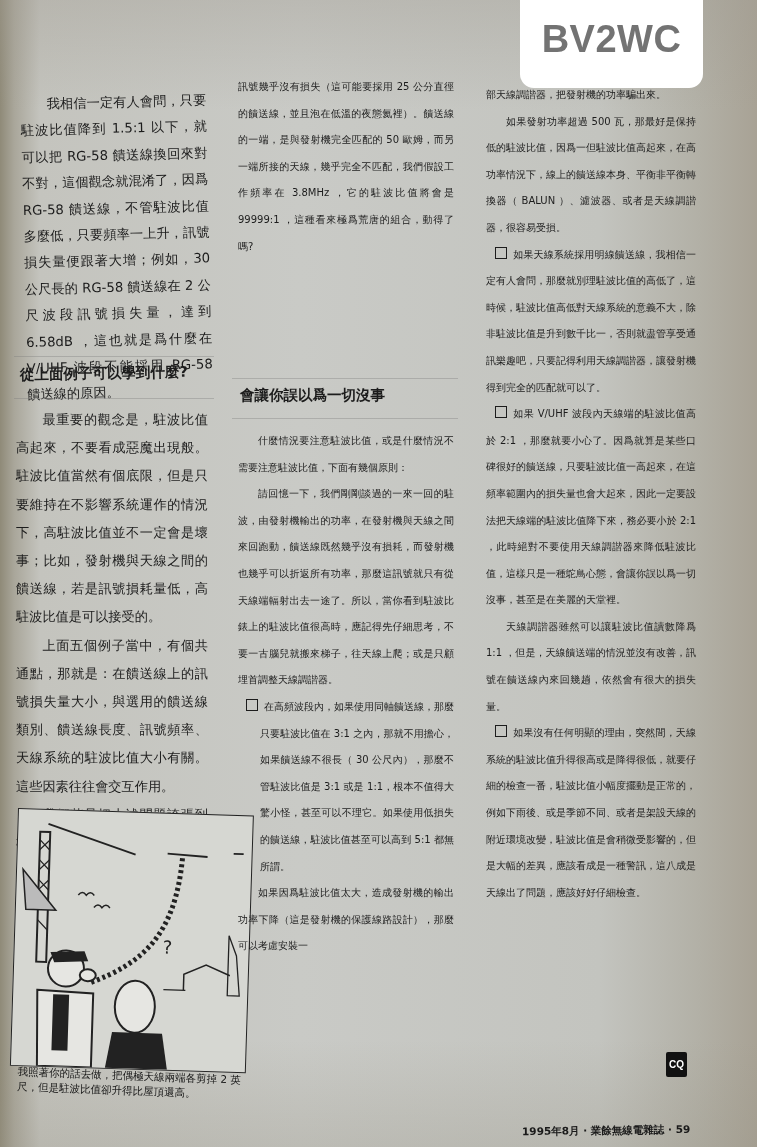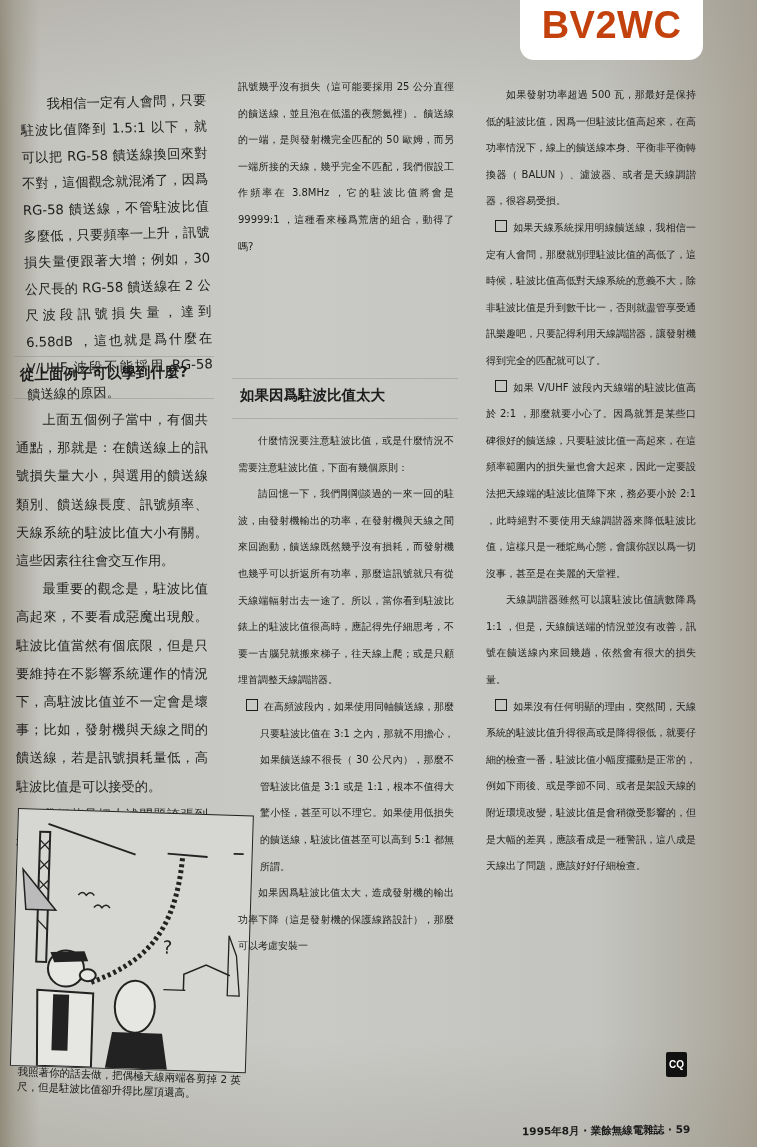--- a/index.html
+++ b/index.html
@@ -8,24 +8,24 @@
     background: linear-gradient(90deg, #8f8a78 0px, #a9a69a 14px, #c4c4be 40px, #c9cac6 300px, #c3c4bf 600px, #b2b0a6 700px, #a8a295 757px);
     font-family: "DejaVu Sans", sans-serif;
     color: #1c1c1c;
   }
   .page-shade {
     position: absolute; inset: 0;
     background: linear-gradient(180deg, rgba(160,155,145,0.35) 0px, rgba(0,0,0,0) 110px, rgba(0,0,0,0) 1040px, rgba(150,145,130,0.25) 1147px);
     pointer-events: none;
   }
   .badge {
-    position: absolute; left: 520px; top: 0; width: 183px; height: 60px;
+    position: absolute; left: 520px; top: 0; width: 183px; height: 88px;
     background: #ffffff; border-radius: 0 0 14px 14px;
     display: flex; align-items: center; justify-content: center;
-    font-family: "Liberation Sans", sans-serif; font-weight: 700; font-size: 38px; color: #c2410c;
+    font-family: "Liberation Sans", sans-serif; font-weight: 700; font-size: 38px; color: #737373;
     letter-spacing: 0.5px; padding-bottom: 10px; box-sizing: border-box;
   }
   .col { position: absolute; font-size: 10px; line-height: 26.6px; text-align: justify; }
   .col p { margin: 0; }
   .col .ind { text-indent: 2em; }
   .col1 { left: 20px; top: 92px; width: 186px; font-size: 13.2px; line-height: 26.4px; transform: rotate(-1.4deg); transform-origin: 0 0; }
   .col1b { left: 16px; top: 380px; width: 192px; font-size: 13.2px; line-height: 28.2px; }
   .col2 { left: 238px; top: 74px; width: 216px; }
   .col3 { left: 486px; top: 82px; width: 210px; }
   .heading { font-family: "DejaVu Sans", sans-serif; font-weight: 700; font-size: 14.5px; margin: 0; }
@@ -68,22 +68,22 @@
 
 <div class="badge">BV2WC</div>
 
 <div class="col col1">
   <p class="ind">我相信一定有人會問，只要駐波比值降到 1.5:1 以下，就可以把 RG-58 饋送線換回來對不對，這個觀念就混淆了，因爲 RG-58 饋送線，不管駐波比值多麼低，只要頻率一上升，訊號損失量便跟著大增；例如，30 公尺長的 RG-58 饋送線在 2 公尺波段訊號損失量，達到 6.58dB ，這也就是爲什麼在 V/UHF 波段不能採用 RG-58 饋送線的原因。</p>
 </div>
 <div class="sect-rule" style="left:14px; top:356px; width:200px;"></div>
 <h3 class="heading h1">從上面例子可以學到什麼?</h3>
 <div class="sect-rule" style="left:14px; top:398px; width:200px;"></div>
 <div class="col col1b" style="top:406px;">
+  <p class="ind">最重要的觀念是，駐波比值高起來，不要看成惡魔出現般。駐波比值當然有個底限，但是只要維持在不影響系統運作的情況下，高駐波比值並不一定會是壞事；比如，發射機與天線之間的饋送線，若是訊號損耗量低，高駐波比值是可以接受的。</p>
   <p class="ind">上面五個例子當中，有個共通點，那就是：在饋送線上的訊號損失量大小，與選用的饋送線類別、饋送線長度、訊號頻率、天線系統的駐波比值大小有關。這些因素往往會交互作用。</p>
-  <p class="ind">最重要的觀念是，駐波比值高起來，不要看成惡魔出現般。駐波比值當然有個底限，但是只要維持在不影響系統運作的情況下，高駐波比值並不一定會是壞事；比如，發射機與天線之間的饋送線，若是訊號損耗量低，高駐波比值是可以接受的。</p>
   <p class="ind">我們若是把上述問題誇張到極致，假設有一饋送線，長 3 公里，</p>
 </div>
 
 <div class="cartoon">
   <svg width="234" height="256" viewBox="0 0 234 256">
 
     <rect x="22" y="22" width="10" height="130" fill="none" stroke="#222" stroke-width="2"></rect>
     <path d="M22 30 L32 40 M22 50 L32 60 M22 70 L32 80 M22 90 L32 100 M22 110 L32 120 M32 30 L22 40 M32 50 L22 60 M32 70 L22 80 M32 90 L22 100" stroke="#222" stroke-width="1.2"></path>
 
     <path d="M6 60 L40 100 L10 100 Z" fill="#bbb" stroke="#222" stroke-width="1.5"></path>
@@ -112,30 +112,31 @@
     <ellipse cx="122" cy="194" rx="20" ry="26" fill="#e6e6e2" stroke="#222" stroke-width="2"></ellipse>
     <path d="M94 256 L100 220 L150 220 L156 256 Z" fill="#222"></path>
   </svg>
 </div>
 <div class="caption">我照著你的話去做，把偶極天線兩端各剪掉 2 英尺，但是駐波比值卻升得比屋頂還高。</div>
 
 <div class="col col2">
   <p>訊號幾乎沒有損失（這可能要採用 25 公分直徑的饋送線，並且泡在低溫的夜態氦裡）。饋送線的一端，是與發射機完全匹配的 50 歐姆，而另一端所接的天線，幾乎完全不匹配，我們假設工作頻率在 3.8MHz ，它的駐波比值將會是 99999:1 ，這種看來極爲荒唐的組合，動得了嗎?</p>
 </div>
 <div class="sect-rule" style="left:232px; top:378px; width:226px;"></div>
-<h3 class="heading h2">如果因爲駐波比值太大</h3>
+<h3 class="heading h2">會讓你誤以爲一切沒事</h3>
 <div class="sect-rule" style="left:232px; top:418px; width:226px;"></div>
 <div class="col col2" style="top:428px;">
   <p class="ind">什麼情況要注意駐波比值，或是什麼情況不需要注意駐波比值，下面有幾個原則：</p>
   <p class="ind">請回憶一下，我們剛剛談過的一來一回的駐波，由發射機輸出的功率，在發射機與天線之間來回跑動，饋送線既然幾乎沒有損耗，而發射機也幾乎可以折返所有功率，那麼這訊號就只有從天線端輻射出去一途了。所以，當你看到駐波比錶上的駐波比值很高時，應記得先仔細思考，不要一古腦兒就搬來梯子，往天線上爬；或是只顧埋首調整天線調諧器。</p>
   <p class="bullet"><span class="box"></span><span>在高頻波段內，如果使用同軸饋送線，那麼只要駐波比值在 3:1 之內，那就不用擔心，如果饋送線不很長（ 30 公尺內），那麼不管駐波比值是 3:1 或是 1:1，根本不值得大驚小怪，甚至可以不理它。如果使用低損失的饋送線，駐波比值甚至可以高到 5:1 都無所謂。</span></p>
   <p class="ind">如果因爲駐波比值太大，造成發射機的輸出功率下降（這是發射機的保護線路設計），那麼可以考慮安裝一</p>
 </div>
 
 <div class="col col3">
+  <p>部天線調諧器，把發射機的功率騙出來。</p>
   <p class="ind">如果發射功率超過 500 瓦，那最好是保持低的駐波比值，因爲一但駐波比值高起來，在高功率情況下，線上的饋送線本身、平衡非平衡轉換器（ BALUN ）、濾波器、或者是天線調諧器，很容易受損。</p>
   <p class="para-bullet"><span class="box"></span><span>如果天線系統採用明線饋送線，我相信一定有人會問，那麼就別理駐波比值的高低了，這時候，駐波比值高低對天線系統的意義不大，除非駐波比值是升到數千比一，否則就盡管享受通訊樂趣吧，只要記得利用天線調諧器，讓發射機得到完全的匹配就可以了。</span></p>
   <p class="para-bullet"><span class="box"></span><span>如果 V/UHF 波段內天線端的駐波比值高於 2:1 ，那麼就要小心了。因爲就算是某些口碑很好的饋送線，只要駐波比值一高起來，在這頻率範圍內的損失量也會大起來，因此一定要設法把天線端的駐波比值降下來，務必要小於 2:1 ，此時絕對不要使用天線調諧器來降低駐波比值，這樣只是一種鴕鳥心態，會讓你誤以爲一切沒事，甚至是在美麗的天堂裡。</span></p>
   <p class="ind">天線調諧器雖然可以讓駐波比值讀數降爲 1:1 ，但是，天線饋送端的情況並沒有改善，訊號在饋送線內來回幾趟，依然會有很大的損失量。</p>
   <p class="para-bullet"><span class="box"></span><span>如果沒有任何明顯的理由，突然間，天線系統的駐波比值升得很高或是降得很低，就要仔細的檢查一番，駐波比值小幅度擺動是正常的，例如下雨後、或是季節不同、或者是架設天線的附近環境改變，駐波比值是會稍微受影響的，但是大幅的差異，應該看成是一種警訊，這八成是天線出了問題，應該好好仔細檢查。</span></p>
 </div>
 <div class="cq">CQ</div>
 
 <div class="footer">1995年8月 · 業餘無線電雜誌 · 59</div>
 

